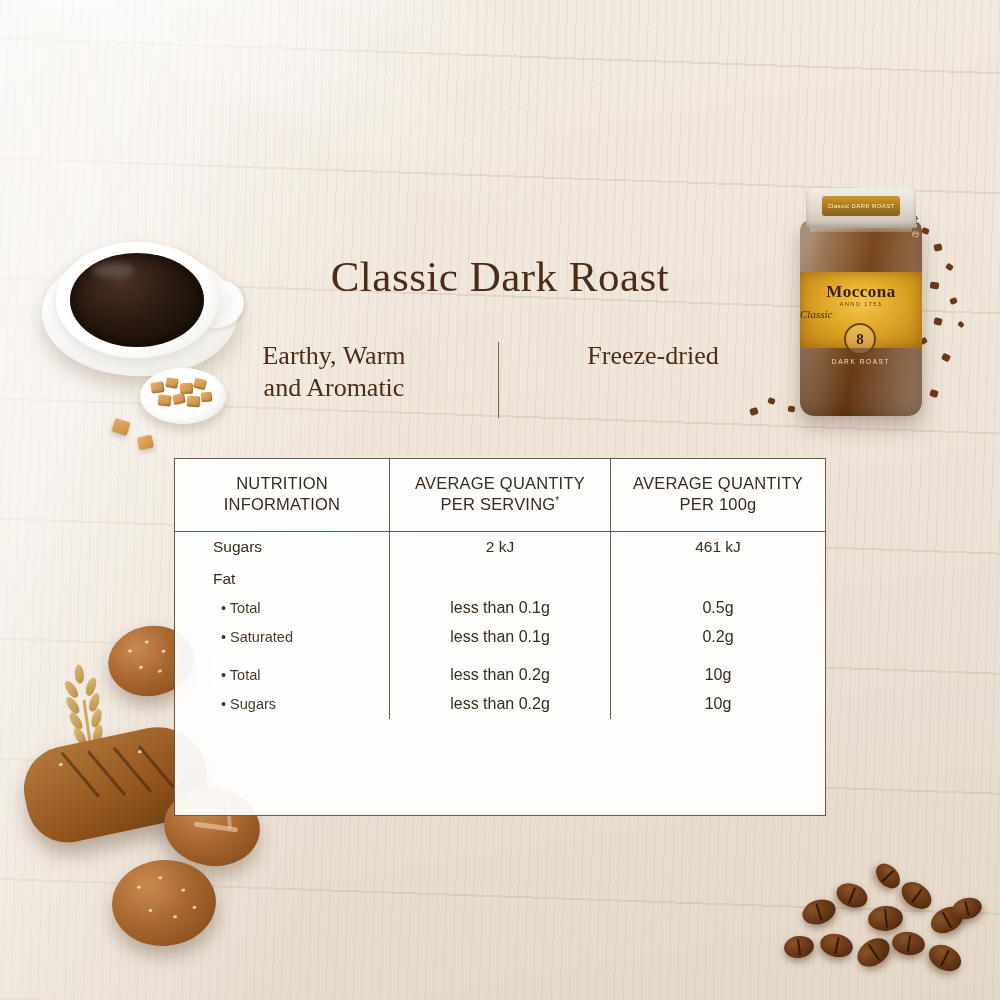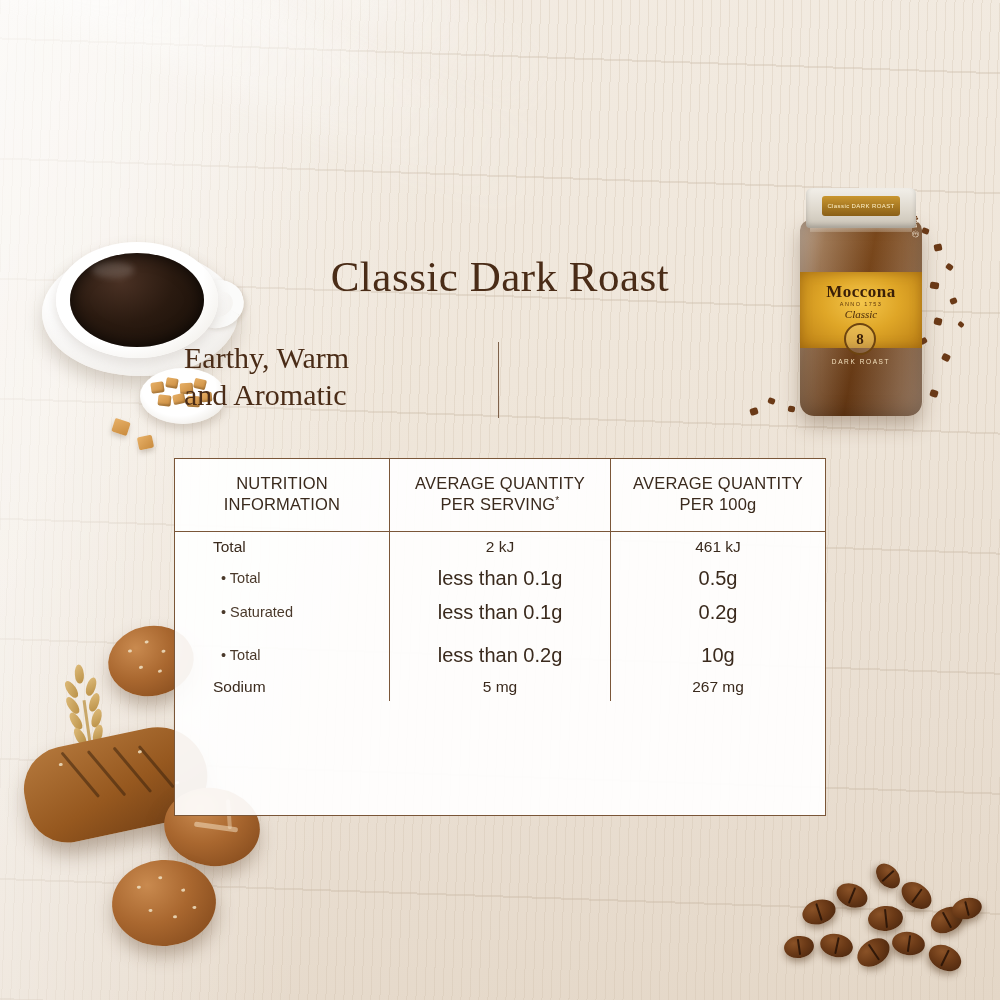--- a/index.html
+++ b/index.html
@@ -149,21 +149,21 @@
     position:absolute; left:14px; top:104px; width:122px; height:76px;
     background: radial-gradient(ellipse at 50% 40%, #f4c64b 0%, #dfa627 45%, #b97d14 100%);
     box-shadow: inset 0 0 12px rgba(120,70,10,0.45);
   }
   .jar .brand {
     position:absolute; left:14px; top:114px; width:122px;
     text-align:center; font-family:"Liberation Serif", serif; font-weight:bold;
     font-size:17px; color:#3a1f08; letter-spacing:.5px;
   }
   .jar .sub {
-    position:absolute; left:14px; top:140px; width:122px; text-align:center;
+    position:absolute; left:14px; top:140px; width:122px; text-align:left;
     font-family:"Liberation Serif", serif; font-style:italic; font-size:11px; color:#4a2a0b;
   }
   .jar .circle8 {
     position:absolute; left:58px; top:155px; width:32px; height:32px; border-radius:50%;
     border:2px solid #6d4410; background: rgba(255,255,255,0.18);
     text-align:center; line-height:29px; font-size:15px; font-weight:bold; color:#3a1f08;
     font-family:"Liberation Serif", serif;
   }
   .jar .roast {
     position:absolute; left:14px; top:190px; width:122px; text-align:center;
@@ -182,22 +182,22 @@
   .title {
     position:absolute; left:0; right:0; top:252px; text-align:center;
     font-family:"Liberation Serif", serif;
     font-size:43px; color:#4a2c17; letter-spacing:.5px;
   }
   .tagline-wrap {
     position:absolute; left:184px; top:340px; width:610px; height:86px;
     display:flex; align-items:flex-start;
   }
   .tag-left {
-    width:300px; font-family:"Liberation Serif", serif;
-    color:#4a2c17; font-size:30px; line-height:1.22;
+    width:300px; text-align:center; font-family:"Liberation Serif", serif;
+    color:#4a2c17; font-size:26px; line-height:1.22;
   }
   .divider {
     width:1px; height:76px; background:#6b4a30; margin:2px 14px 0 14px; opacity:.85;
   }
   .tag-right { width:280px; text-align:center; color:#4a2c17; }
   .tag-right .r1 { font-family:"Liberation Serif", serif; font-size:26px; line-height:1.22; }
   .tag-right .r2 { font-size:16px; margin-top:6px; color:#4a3222; }
 
   
   .table-card {
@@ -211,21 +211,21 @@
     border-bottom:1.5px solid #7a5638;
     font-weight:normal; font-size:16.5px; line-height:1.28;
     padding:14px 6px 16px;
     text-align:center; letter-spacing:.2px;
   }
   .colsep { border-left:1.5px solid #7a5638; }
   .nt td { font-size:15.5px; padding:5.5px 6px; }
   .nt td.label { text-align:left; padding-left:38px; }
   .nt td.val { text-align:center; }
   .nt tr.sub td.label { padding-left:46px; font-size:14.5px; color:#4a392b; }
-  .nt tr.sub td.val { font-size:20px; }
+  .nt tr.sub td.val { font-size:16px; }
   .nt tr.head-row td.label { padding-top:9px; }
   .spacer td { height:9px; padding:0; }
   .footnote {
     position:absolute; left:174px; top:838px; width:652px; text-align:center;
     font-size:14.5px; color:#3f2f22;
   }
   sup { font-size:10px; }
 </style>
 </head>
 <body>
@@ -352,20 +352,21 @@
     <div class="lid-label">Classic DARK ROAST</div>
   </div>
 
   <div class="title">Classic Dark Roast</div>
 
   <div class="tagline-wrap">
     <div class="tag-left" style="white-space:pre-line;">Earthy, Warm
 and Aromatic</div>
     <div class="divider"></div>
     <div class="tag-right">
+      <div class="r1">Freeze-dried</div>
     </div>
   </div>
 
   <div class="table-card">
     <table class="nt">
       <thead>
         <tr>
           <th style="width:33%">
             <span style="white-space:pre-line;">NUTRITION
 INFORMATION</span>
@@ -375,23 +376,28 @@
 PER SERVING</span><sup>*</sup>
           </th>
           <th class="colsep" style="width:33%">
             <span style="white-space:pre-line;">AVERAGE QUANTITY
 PER 100g</span>
           </th>
         </tr>
       </thead>
       <tbody>
         <tr>
-          <td class="label">Total</td>
+          <td class="label">Sugars</td>
           <td class="val colsep">2 kJ</td>
           <td class="val colsep">461 kJ</td>
+        </tr>
+        <tr class="head-row">
+          <td class="label">Fat</td>
+          <td class="val colsep"></td>
+          <td class="val colsep"></td>
         </tr>
         <tr class="sub">
           <td class="label">• Total</td>
           <td class="val colsep">less than 0.1g</td>
           <td class="val colsep">0.5g</td>
         </tr>
         <tr class="sub">
           <td class="label">• Saturated</td>
           <td class="val colsep">less than 0.1g</td>
           <td class="val colsep">0.2g</td>
@@ -399,23 +405,23 @@
         <tr class="spacer">
           <td></td>
             <td class="colsep"></td>
             <td class="colsep"></td>
         </tr>
         <tr class="sub">
           <td class="label">• Total</td>
           <td class="val colsep">less than 0.2g</td>
           <td class="val colsep">10g</td>
         </tr>
-        <tr>
-          <td class="label">Sodium</td>
-          <td class="val colsep">5 mg</td>
-          <td class="val colsep">267 mg</td>
+        <tr class="sub">
+          <td class="label">• Sugars</td>
+          <td class="val colsep">less than 0.2g</td>
+          <td class="val colsep">10g</td>
         </tr>
       </tbody>
     </table>
   </div>
 
 
 </div>
 
 </body></html>

